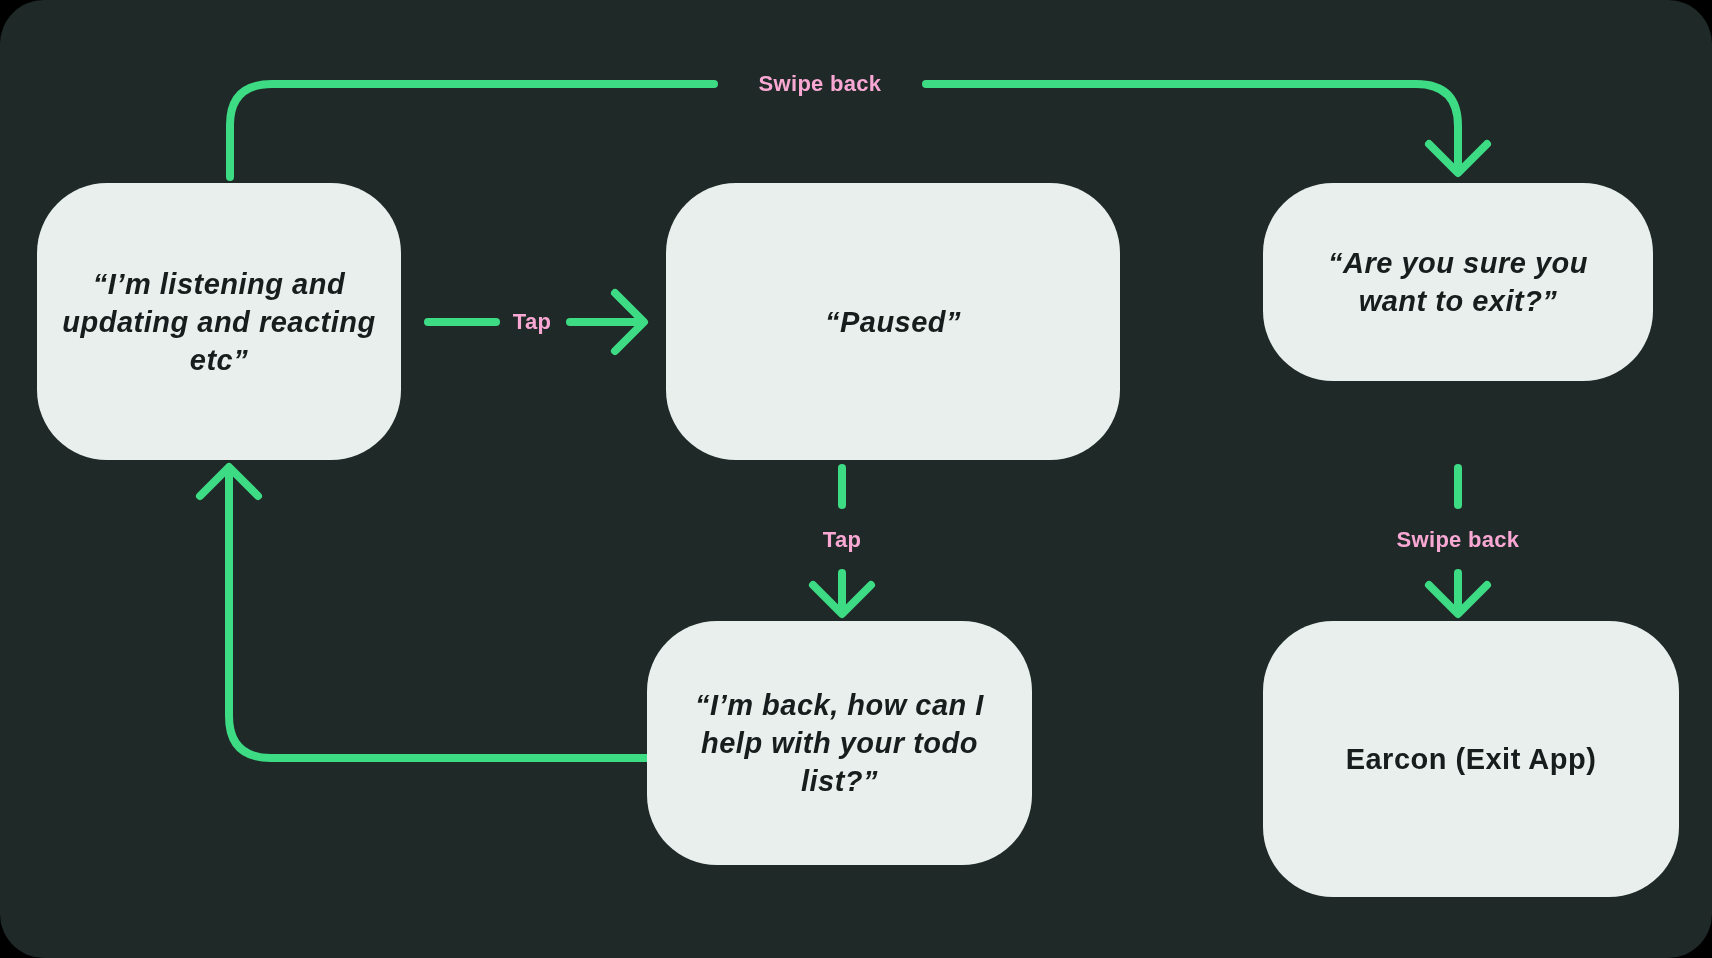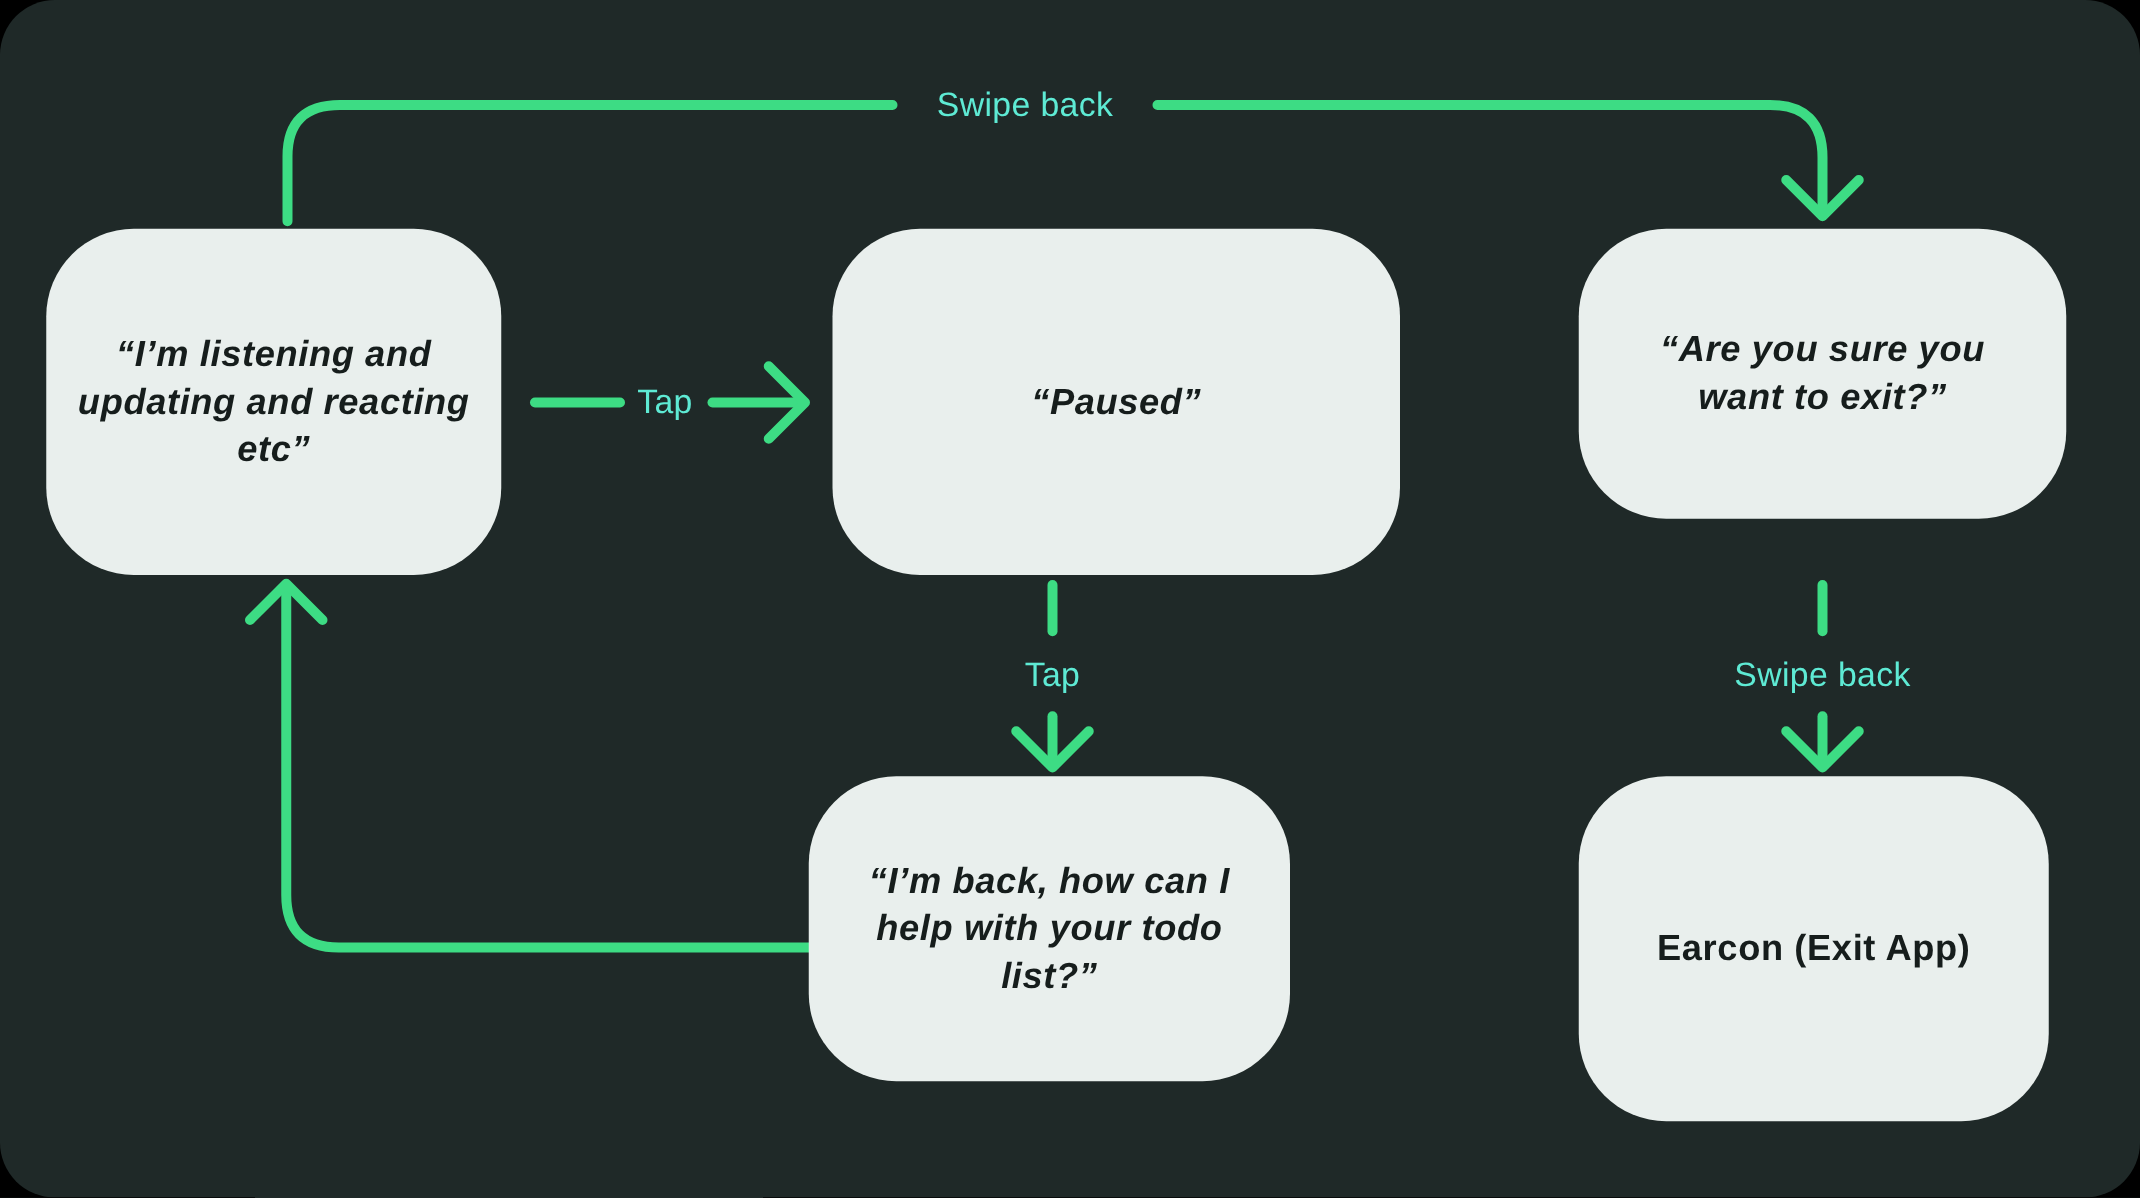--- a/index.html
+++ b/index.html
@@ -45,30 +45,30 @@
     letter-spacing: 0.5px;
     color: #161D1C;
     text-align: center;
     white-space: pre-line;
   }
   .node-text.upright {
     font-style: normal;
   }
   .node-listening   { left: 37px;   top: 183px; width: 364px; height: 277px; }
   .node-paused      { left: 666px;  top: 183px; width: 454px; height: 277px; }
-  .node-exit-confirm{ left: 1263px; top: 183px; width: 390px; height: 232px; }
+  .node-exit-confirm{ left: 1263px; top: 183px; width: 390px; height: 198px; }
   .node-back-help   { left: 647px;  top: 621px; width: 385px; height: 244px; }
-  .node-earcon      { left: 1263px; top: 621px; width: 376px; height: 276px; }
+  .node-earcon      { left: 1263px; top: 621px; width: 416px; height: 276px; }
   .edge-label {
     position: absolute;
     transform: translate(-50%, -50%);
-    font-weight: 400;
-    font-size: 27px;
+    font-weight: 700;
+    font-size: 22px;
     letter-spacing: 0.3px;
-    color: #5eead4;
+    color: #f9a8d4;
     white-space: nowrap;
   }
   .label-swipe-back-top  { left: 820px;  top: 84px;  }
   .label-tap-right       { left: 532px;  top: 322px; }
   .label-tap-down        { left: 842px;  top: 540px; }
   .label-swipe-back-down { left: 1458px; top: 540px; }
 </style>
 </head>
 <body>
 

